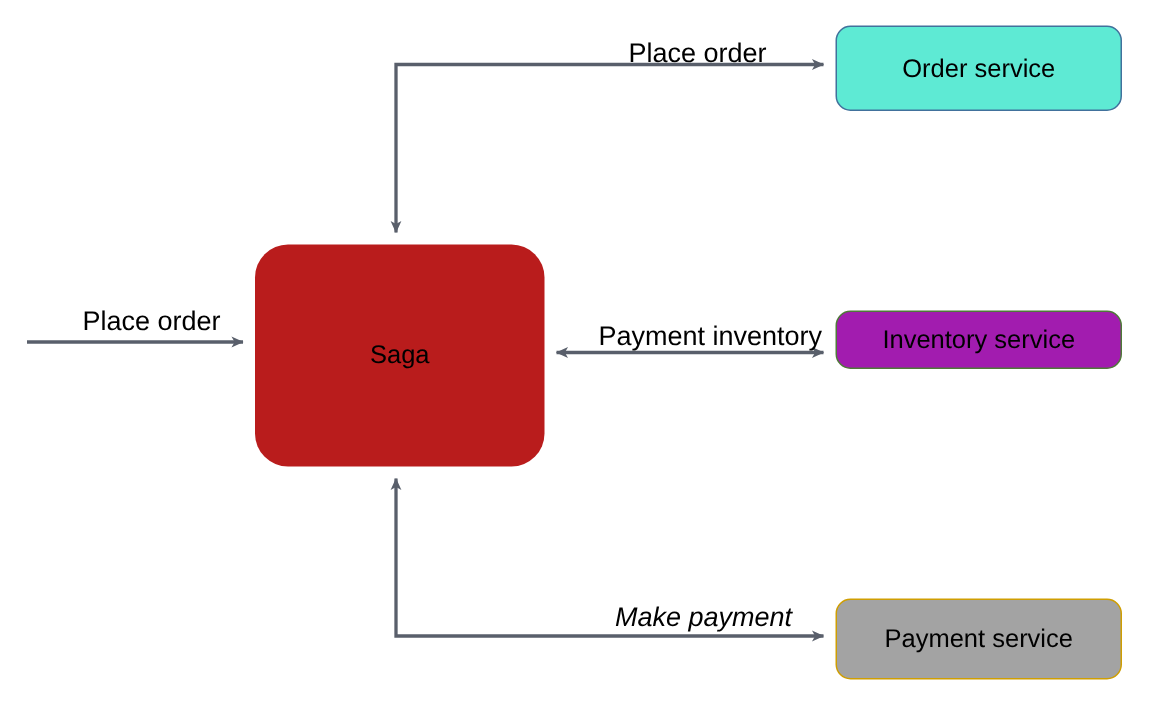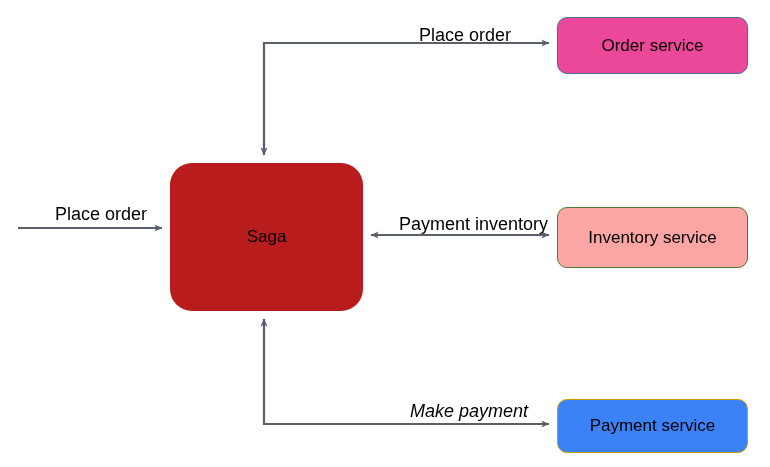--- a/index.html
+++ b/index.html
@@ -81,29 +81,29 @@
       <path d="M 264,319 L 264,424 L 549,424" fill="none" stroke="#595f6b" stroke-width="2.2" marker-start="url(#arrow-start)" marker-end="url(#arrow-end)"></path>
     </g>
   </svg>
 
   <div class="node-box node-orchestrator" style="left:170px; top:163px; width:193px; height:148px; background:#b91c1c;">
     <span>
       <span>Saga</span><br>
     </span>
   </div>
 
-  <div class="node-box node-service" style="left:557px; top:17px; width:191px; height:57px; background:#ec4899; border:1px solid #41719c;">
+  <div class="node-box node-service" style="left:557px; top:17px; width:191px; height:57px; background:#5eead4; border:1px solid #41719c;">
     <span>Order service</span>
   </div>
 
-  <div class="node-box node-service" style="left:557px; top:207px; width:191px; height:61px; background:#fca5a5; border:1px solid #4f7a39;">
+  <div class="node-box node-service" style="left:557px; top:207px; width:191px; height:39px; background:#a21caf; border:1px solid #4f7a39;">
     <span>Inventory service</span>
   </div>
 
-  <div class="node-box node-service" style="left:557px; top:399px; width:191px; height:54px; background:#3b82f6; border:1px solid #cf9e02;">
+  <div class="node-box node-service" style="left:557px; top:399px; width:191px; height:54px; background:#a3a3a3; border:1px solid #cf9e02;">
     <span>Payment service</span>
   </div>
 
   <div class="edge-label" style="left:55px; top:204px;">Place order</div>
 
   <div class="edge-label" style="left:419px; top:25px;">Place order</div>
 
   <div class="edge-label" style="left:399px; top:214px;">Payment inventory</div>
 
   <div class="edge-label" style="left:410px; top:401px;font-style:italic;">Make payment</div>

